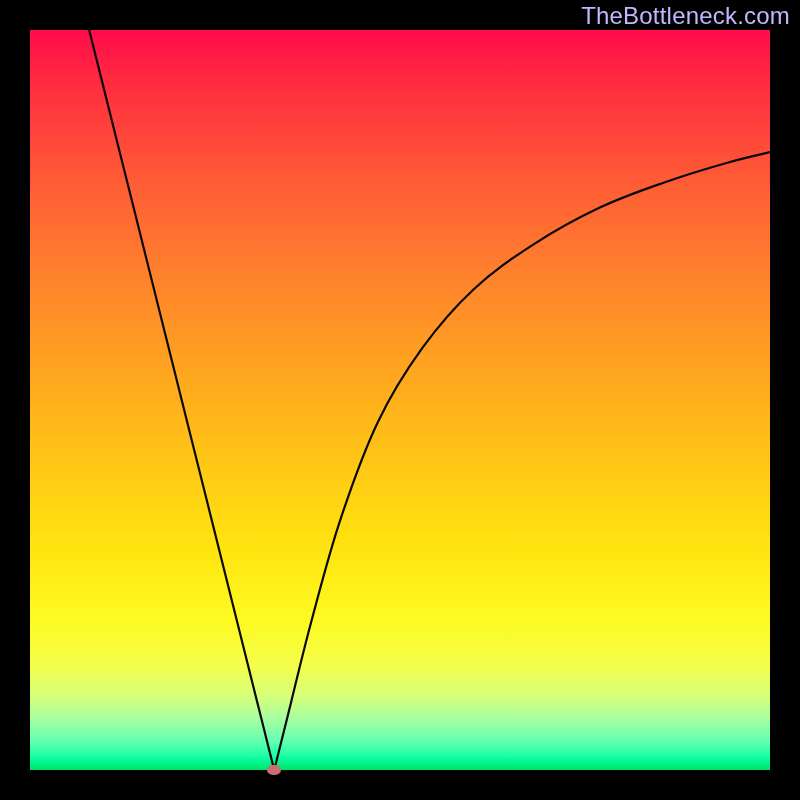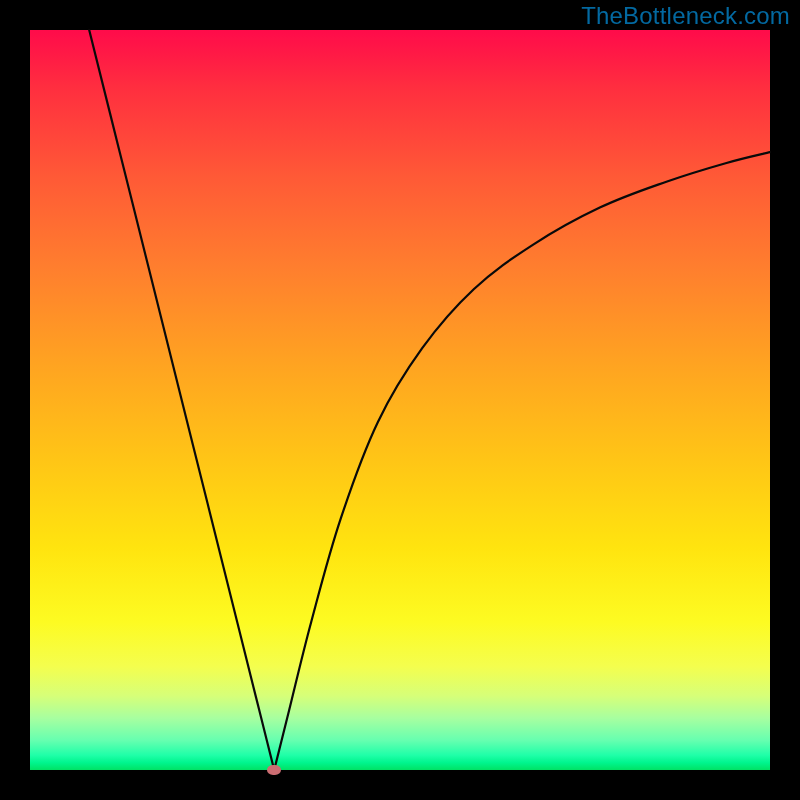--- a/index.html
+++ b/index.html
@@ -10,21 +10,21 @@
     height: 800px;
     background: #000;
   }
   .watermark {
     position: absolute;
     top: 2px;
     right: 10px;
     font-family: Arial, Helvetica, sans-serif;
     font-size: 24px;
     font-weight: 500;
-    color: #0369a1;
+    color: #c4b5fd;
     letter-spacing: 0.2px;
     z-index: 5;
     text-align: center;
   }
   .plot-area {
     position: absolute;
     left: 30px;
     top: 30px;
     width: 740px;
     height: 740px;

